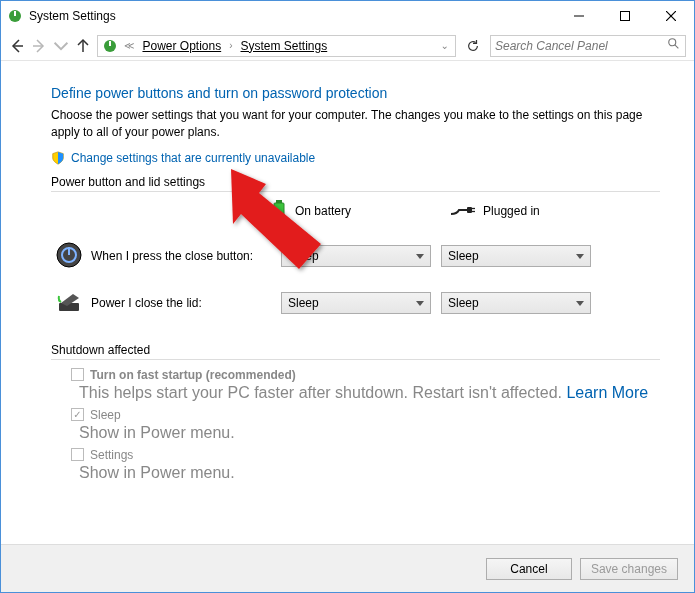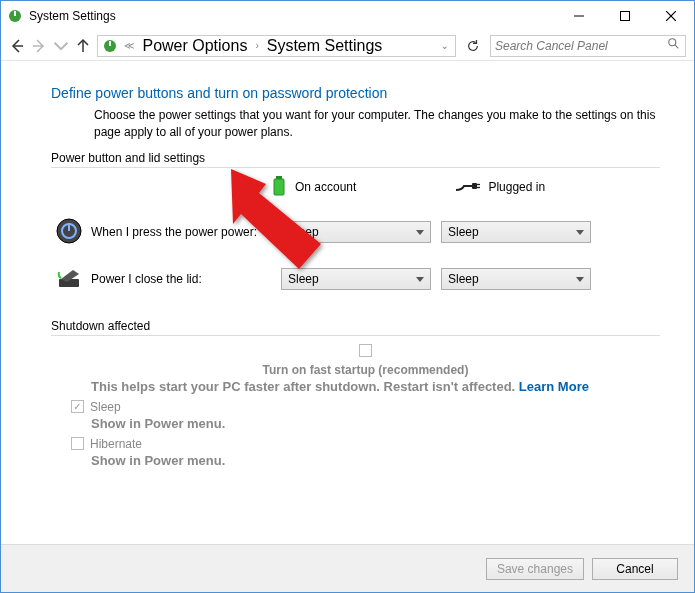--- a/index.html
+++ b/index.html
@@ -11,47 +11,47 @@
   .winctrls { display: flex; height: 30px; }
   .winctrl { width: 46px; display: flex; align-items: center; justify-content: center; }
   .winctrl svg { width: 10px; height: 10px; }
   
   .navbar { display: flex; align-items: center; height: 30px; padding: 0 8px; gap: 6px; border-bottom: 1px solid #e5e5e5; }
   .nav-icon { width: 16px; height: 16px; display: flex; align-items: center; justify-content: center; }
   .nav-icon.disabled { opacity: 0.35; }
   .breadcrumb { flex: 1; display: flex; align-items: center; height: 22px; border: 1px solid #ccc; padding: 0 2px; gap: 2px; }
   .bc-icon { width: 16px; height: 16px; margin: 0 2px; }
   .bc-sep { color: #888; font-size: 10px; padding: 0 2px; }
-  .bc-item { padding: 2px 4px; font-size: 16px; }
+  .bc-item { padding: 2px 4px; font-size: 12px; text-decoration: underline; }
   .bc-drop { color: #888; font-size: 10px; padding: 0 4px; }
   .refresh { width: 22px; height: 22px; display: flex; align-items: center; justify-content: center; border: 1px solid transparent; }
   .searchbox { width: 196px; height: 22px; border: 1px solid #ccc; display: flex; align-items: center; padding: 0 4px; color: #777; font-style: italic; }
   .searchbox .sicon { margin-left: auto; }
   
   .content { padding: 24px 34px 10px 50px; }
   .maintitle { color:#0063B1; font-size:14px; font-weight:400; margin:0 0 6px 0; }
-  .desc { font-size:12px; color:#000; margin-bottom:10px; line-height:1.4;margin-left:43px; }
+  .desc { font-size:12px; color:#000; margin-bottom:10px; line-height:1.4; }
   .link-row { display:flex; align-items:center; gap:6px; margin-bottom:10px; }
   .shield-icon { width:14px; height:14px; }
   .link { color:#0063B1; font-size:12px; cursor:pointer; }
   .section-title { font-size:12px; color:#000000; border-bottom:1px solid #ddd; padding-bottom:2px; margin-bottom:8px; }
   .cols { display:flex; align-items:center; margin-left:220px; gap:100px; margin-bottom:10px; }
   .col-lbl { display:flex; align-items:center; gap:8px; font-size:12px; }
   .battery-icon { width:16px; height:20px; }
   .plug-icon { width:24px; height:12px; }
   table.pb { width:100%; border-collapse:collapse; }
   table.pb td { padding:8px 4px; vertical-align:middle; }
   .row-icon { width:28px; height:28px; }
   .sel { width:150px; height:22px; border:1px solid #adadad; background:linear-gradient(#f2f2f2,#e6e6e6); display:flex; align-items:center; padding:0 6px; font-size:12px; position:relative; }
   .sel::after { content:""; position:absolute; right:6px; top:8px; border-left:4px solid transparent; border-right:4px solid transparent; border-top:5px solid #555; }
   .shutdown { margin-top:16px; }
   .sd-item { margin:6px 0 6px 20px; }
   .sd-head { display:flex; align-items:center; gap:6px; color:#888; }
-  .sd-head.bold { font-weight:600; color:#888;flex-direction:column; }
-  .sd-sub { margin-left:20px; color:#888; font-size:13px; margin-top:2px;font-weight:bold; }
+  .sd-head.bold { font-weight:600; color:#888; }
+  .sd-sub { margin-left:8px; color:#888; font-size:16px; margin-top:2px; }
   .sd-sub .lm { color:#0063B1; }
   .chk { width:13px; height:13px; border:1px solid #bbb; background:#fff; display:inline-flex; align-items:center; justify-content:center; }
   .chk.checked::after { content:"✓"; font-size:10px; color:#999; line-height:1; }
   
   .footer { position:absolute; bottom:0; left:0; right:0; height:48px; background:#f0f0f0; border-top:1px solid #ddd; display:flex; justify-content:flex-end; align-items:center; padding-right:16px; gap:8px; }
   .btn { min-width:86px; height:22px; border:1px solid #adadad; background:linear-gradient(#f5f5f5,#e8e8e8); font-size:12px; display:flex; align-items:center; justify-content:center; padding:0 10px; }
   .btn.disabled { color:#9a9a9a; }
   
   .arrow-ann { position:absolute; left:210px; top:158px; pointer-events:none; }
 </style>
@@ -136,30 +136,39 @@
           <circle cx="6" cy="6" r="4" fill="none" stroke="#777" stroke-width="1.3"></circle>
           <line x1="9" y1="9" x2="13" y2="13" stroke="#777" stroke-width="1.3"></line>
         </svg></span>
   </div>
 </div>
 
 <div class="content">
   <h2 class="maintitle">Define power buttons and turn on password protection</h2>
   <div class="desc">Choose the power settings that you want for your computer. The changes you make to the settings on this page apply to all of your power plans.</div>
 
+  <div class="link-row">
+    <span class="shield-icon">
+      <svg viewBox="0 0 16 16">
+          <path d="M8 1 L14 3 V8 C14 12 8 15 8 15 C8 15 2 12 2 8 V3 Z" fill="#ffcf00" stroke="#c09000" stroke-width="0.8"></path>
+          <path d="M8 1 L14 3 V8 C14 12 8 15 8 15 Z" fill="#1e90ff"></path>
+        </svg>
+    </span>
+    <span class="link">Change settings that are currently unavailable</span>
+  </div>
 
   <div class="section-title">Power button and lid settings</div>
 
   <div class="cols">
     <span class="col-lbl">
       <span><svg class="battery-icon" viewBox="0 0 16 20">
             <rect x="5" y="0" width="6" height="3" fill="#2a8a2a"></rect>
             <rect x="3" y="3" width="10" height="16" rx="1" fill="#3cc53c" stroke="#2a8a2a"></rect>
           </svg></span>
-      <span>On account</span>
+      <span>On battery</span>
     </span>
     <span class="col-lbl">
       <span><svg class="plug-icon" viewBox="0 0 24 12">
             <path d="M0 10 Q6 10 8 6 L16 6" fill="none" stroke="#222" stroke-width="2"></path>
             <rect x="16" y="3" width="5" height="6" rx="1" fill="#222"></rect>
             <line x1="21" y1="4.5" x2="24" y2="4.5" stroke="#222" stroke-width="1.3"></line>
             <line x1="21" y1="7.5" x2="24" y2="7.5" stroke="#222" stroke-width="1.3"></line>
           </svg></span>
       <span>Plugged in</span>
     </span>
@@ -168,21 +177,21 @@
   <table class="pb">
     <tbody>
         <tr>
       <td style="width:28px">
         <span><svg class="row-icon" viewBox="0 0 28 28">
                 <circle cx="14" cy="14" r="12" fill="#444" stroke="#000"></circle>
                 <circle cx="14" cy="14" r="7" fill="none" stroke="#7fb3ff" stroke-width="2"></circle>
                 <line x1="14" y1="6" x2="14" y2="14" stroke="#7fb3ff" stroke-width="2"></line>
               </svg></span>
       </td>
-      <td style="width:190px"><span>When I press the power power:</span></td>
+      <td style="width:190px"><span>When I press the close button:</span></td>
       <td style="width:160px">
             <div class="sel">
               <span>Sleep</span>
             </div>
           </td>
       <td>
             <div class="sel">
               <span>Sleep</span>
             </div>
           </td>
@@ -228,31 +237,31 @@
       <div class="sd-head">
         <span class="chk checked"></span>
         <span>Sleep</span>
       </div>
       <div class="sd-sub">Show in Power menu.</div>
     </div>
 
     <div class="sd-item">
       <div class="sd-head">
         <span class="chk"></span>
-        <span>Hibernate</span>
+        <span>Settings</span>
       </div>
       <div class="sd-sub">Show in Power menu.</div>
     </div>
 
   </div>
 </div>
 
 <div class="footer">
+  <div class="btn">Cancel</div>
   <div class="btn disabled">Save changes</div>
-  <div class="btn">Cancel</div>
 </div>
 
 <svg class="arrow-ann" width="130" height="130">
   <defs>
       <filter id="sh" x="-20%" y="-20%" width="140%" height="140%">
         <feDropShadow dx="2" dy="2" stdDeviation="2" flood-opacity="0.4"></feDropShadow>
       </filter>
     </defs>
   <g filter="url(#sh)">
     <polygon points="20,10 55,25 48,34 110,85 88,110 30,55 22,65" fill="#e21b1b"></polygon>

